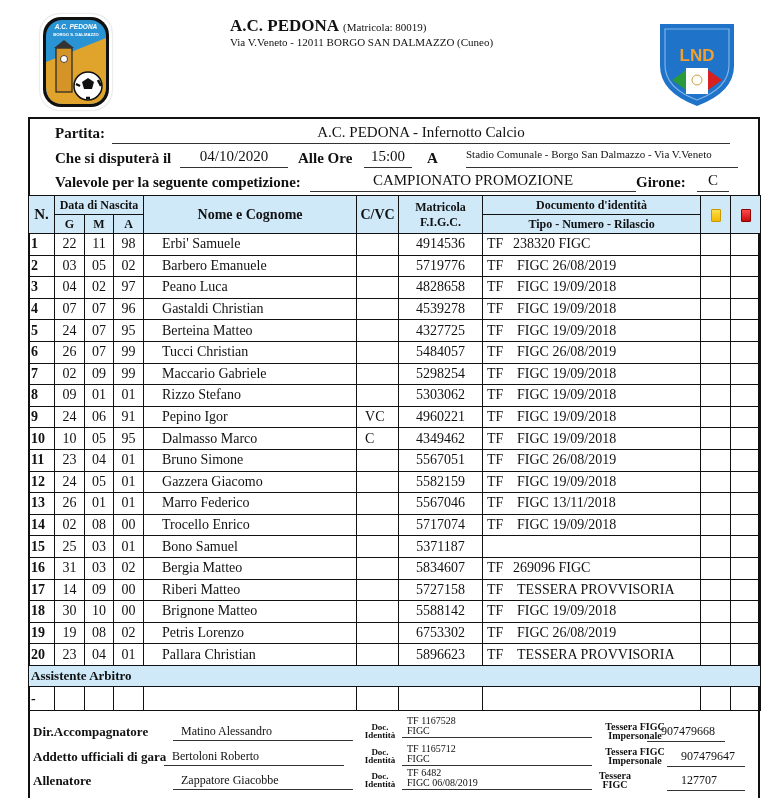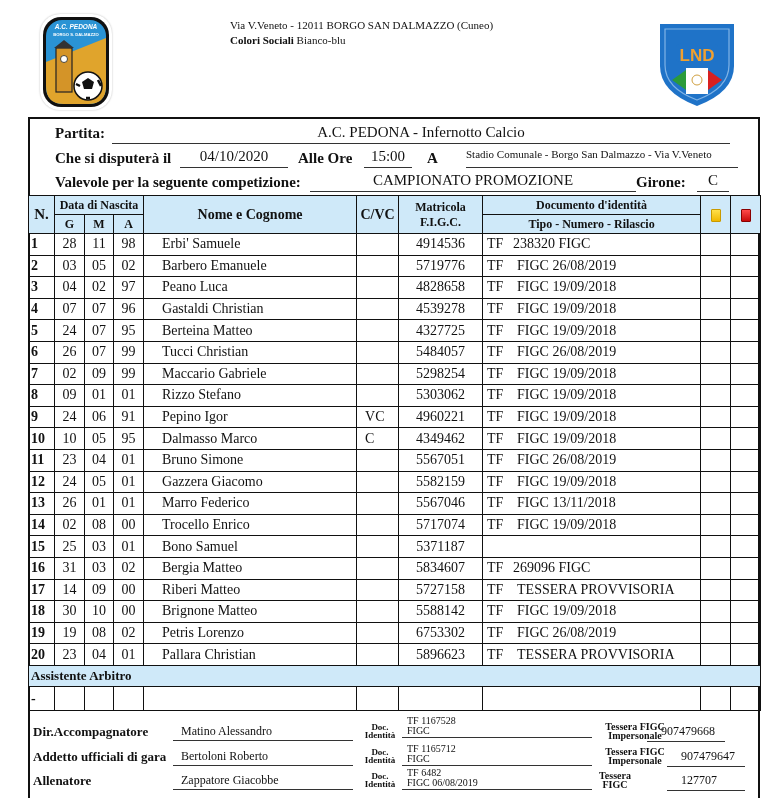--- a/index.html
+++ b/index.html
@@ -56,25 +56,25 @@
     <circle cx="24" cy="45" r="3.5" fill="#fff" stroke="#222" stroke-width="0.8"></circle>
     <circle cx="48" cy="72" r="14" fill="#fff" stroke="#111" stroke-width="1.5"></circle>
     <path d="M48 64 L54 68 L52 75 L44 75 L42 68 Z" fill="#111"></path>
     <path d="M36 70 L40 72 M58 66 L61 72 M46 84 L50 84" stroke="#111" stroke-width="2.5"></path>
     <text x="36" y="15" font-size="6.5" font-weight="bold" fill="#fff" text-anchor="middle" font-family="Liberation Sans, sans-serif" font-style="italic">A.C. PEDONA</text>
     <text x="36" y="22" font-size="4.2" font-weight="bold" fill="#fff" text-anchor="middle" font-family="Liberation Sans, sans-serif">BORGO S. DALMAZZO</text>
   </svg>
 </div>
 
 <div class="club">
+  <div>
+    <span class="name">A.C. PEDONA</span>
+    <span class="matr">(Matricola: 80019)</span>
+  </div>
   <div class="line">Via V.Veneto - 12011 BORGO SAN DALMAZZO (Cuneo)</div>
-  <div class="line">
-    <b>Colori Sociali</b>
-    <span>Bianco-blu</span>
-  </div>
 </div>
 
 <div class="logo-right">
   <svg viewBox="0 0 82 90" width="82" height="90">
     <path d="M4 6 L78 6 L78 48 Q78 74 41 88 Q4 74 4 48 Z" fill="#1f73c8"></path>
     <path d="M9 11 L73 11 L73 47 Q73 70 41 82 Q9 70 9 47 Z" fill="none" stroke="#7fb3e6" stroke-width="1.2"></path>
     <rect x="20" y="26" width="42" height="18" rx="3" fill="#1f73c8"></rect>
     <text x="41" y="43" font-size="17" font-weight="bold" fill="#f0a030" text-anchor="middle" font-family="Liberation Sans, sans-serif">LND</text>
     <path d="M16 62 L30 52 L30 72 Z" fill="#2a9a3a"></path>
     <rect x="30" y="50" width="22" height="26" fill="#ffffff"></rect>
@@ -134,21 +134,21 @@
     <tr>
       <th class="sm">G</th>
       <th class="sm">M</th>
       <th class="sm">A</th>
       <th class="sm">Tipo - Numero - Rilascio</th>
     </tr>
   </thead>
   <tbody id="roster-body">
   <tr>
     <td class="num">1</td>
-    <td class="d">28</td>
+    <td class="d">22</td>
     <td class="d">11</td>
     <td class="d">98</td>
     <td class="nm">Erbi' Samuele</td>
     <td class="cv"></td>
     <td class="mt">4914536</td>
     <td class="doc"><span class="tf">TF</span><span>238320  FIGC</span></td>
     <td></td>
     <td></td>
   </tr>
 
@@ -426,21 +426,21 @@
     <div class="docval" style="left:402px; top:679px; width:190px;margin-top:37px;">
       <div>TF  1167528</div>
       <div>FIGC</div>
     </div>
     <div class="tess" style="left:600px; top:722px; width:70px;">
       <div>Tessera FIGC</div>
       <div>Impersonale</div>
     </div>
     <div class="tessval" style="left:647px; top:724px; width:78px;">907479668</div>
     <div class="staff-label" style="left:33px; top:748.5px;">Addetto ufficiali di gara</div>
-    <div class="staff-val" style="left:173px; top:748.5px; width:180px;">Bertoloni Roberto</div>
+    <div class="staff-val" style="left:164px; top:748.5px; width:180px;">Bertoloni Roberto</div>
     <div class="docid" style="left:360px; top:747.5px; width:40px;">
       <div>Doc.</div>
       <div>Identità</div>
     </div>
     <div class="docval" style="left:402px; top:743.5px; width:190px;">
       <div>TF  1165712</div>
       <div>FIGC</div>
     </div>
     <div class="tess" style="left:600px; top:746.5px; width:70px;">
       <div>Tessera FIGC</div>

